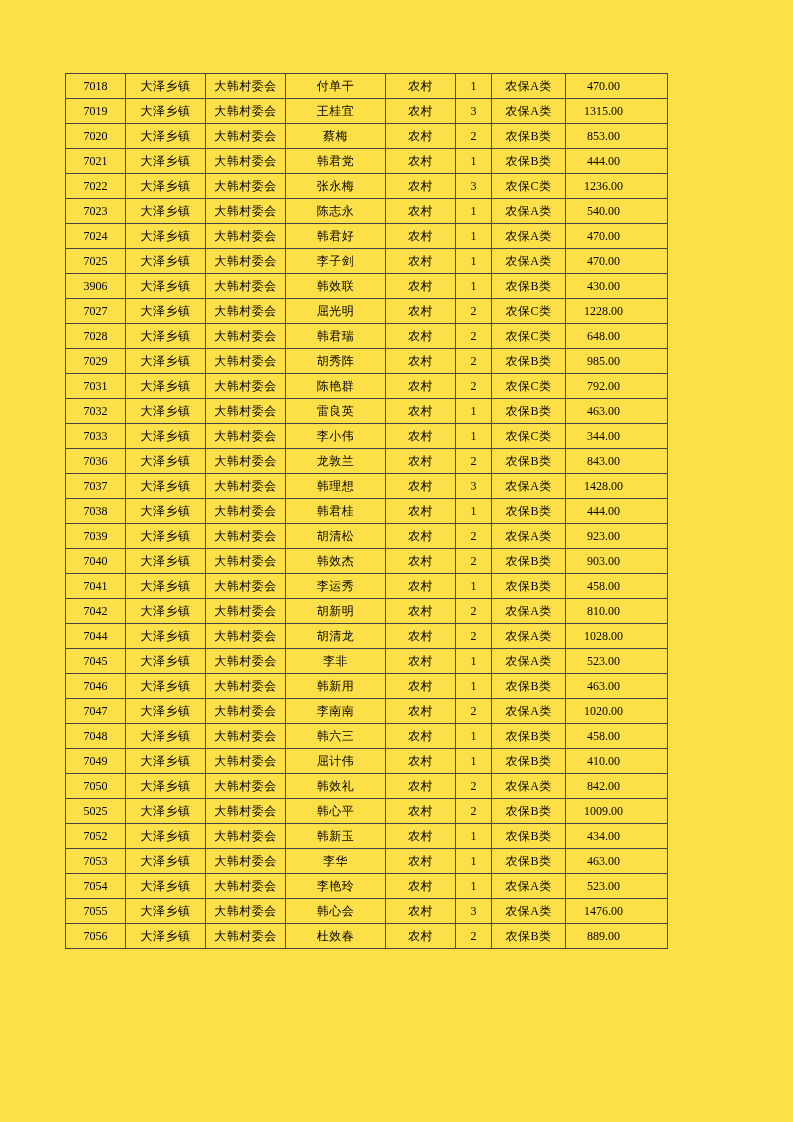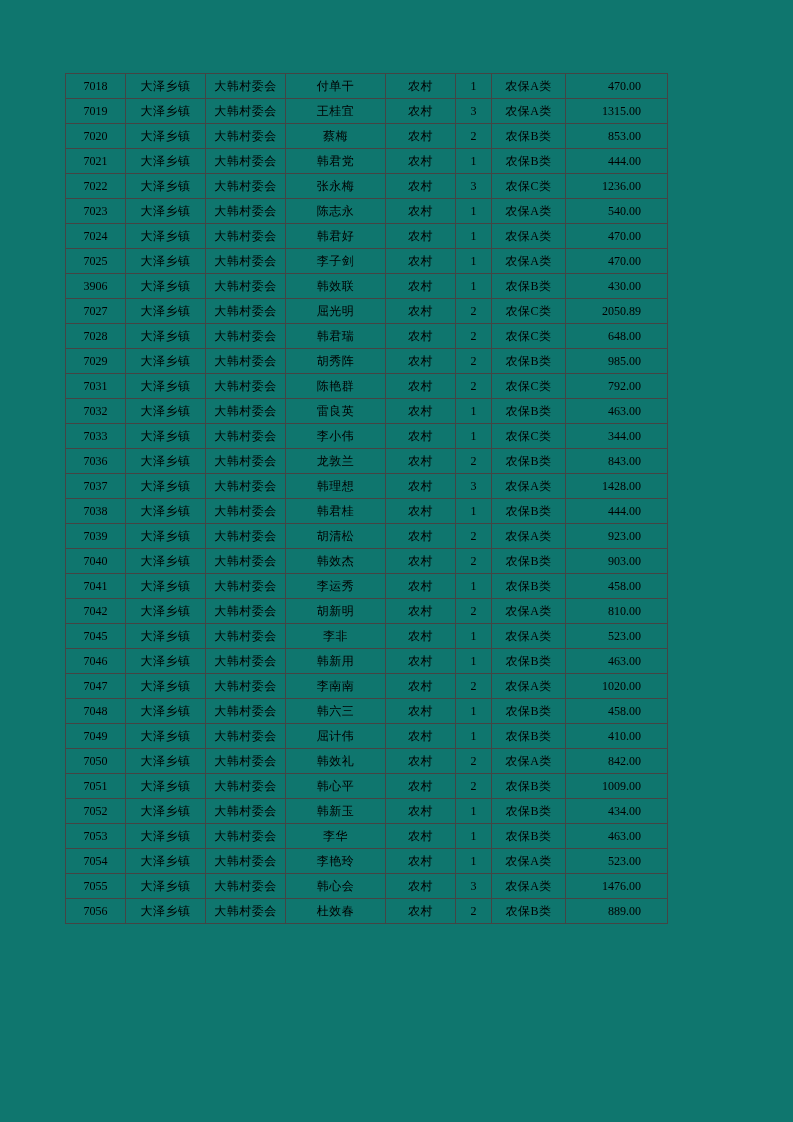--- a/index.html
+++ b/index.html
@@ -13,21 +13,21 @@
     height: 1122px;
     position: relative;
     font-family: "Liberation Serif", "DejaVu Serif", serif;
     color: #000000;
   }
   .page {
     position: absolute;
     top: 0; left: 0;
     width: 793px;
     height: 1122px;
-    background: #0f766e;
+    background: #fde047;
   }
   table.roster {
     position: absolute;
     top: 73px;
     left: 65px;
     border-collapse: collapse;
     table-layout: fixed;
     width: 602px;
     font-size: 12px;
   }
@@ -35,21 +35,21 @@
     border: 1px solid #444444;
     height: 25px;
     padding: 0;
     text-align: center;
     vertical-align: middle;
     white-space: nowrap;
     overflow: hidden;
     letter-spacing: 0.5px;
   }
   table.roster td.col-amount {
-    text-align: right;
+    text-align: center;
     padding-right: 26px;
     letter-spacing: 0;
   }
   table.roster td.col-id,
   table.roster td.col-count {
     letter-spacing: 0;
   }
   col.c-id       { width: 60px; }
   col.c-township { width: 80px; }
   col.c-village  { width: 80px; }
@@ -166,21 +166,21 @@
           <td class="col-amount">430.00</td>
         </tr>
         <tr>
           <td class="col-id">7027</td>
           <td class="col-township">大泽乡镇</td>
           <td class="col-village">大韩村委会</td>
           <td class="col-name">屈光明</td>
           <td class="col-type">农村</td>
           <td class="col-count">2</td>
           <td class="col-category">农保C类</td>
-          <td class="col-amount">2050.89</td>
+          <td class="col-amount">1228.00</td>
         </tr>
         <tr>
           <td class="col-id">7028</td>
           <td class="col-township">大泽乡镇</td>
           <td class="col-village">大韩村委会</td>
           <td class="col-name">韩君瑞</td>
           <td class="col-type">农村</td>
           <td class="col-count">2</td>
           <td class="col-category">农保C类</td>
           <td class="col-amount">648.00</td>
@@ -289,20 +289,30 @@
           <td class="col-id">7042</td>
           <td class="col-township">大泽乡镇</td>
           <td class="col-village">大韩村委会</td>
           <td class="col-name">胡新明</td>
           <td class="col-type">农村</td>
           <td class="col-count">2</td>
           <td class="col-category">农保A类</td>
           <td class="col-amount">810.00</td>
         </tr>
         <tr>
+          <td class="col-id">7044</td>
+          <td class="col-township">大泽乡镇</td>
+          <td class="col-village">大韩村委会</td>
+          <td class="col-name">胡清龙</td>
+          <td class="col-type">农村</td>
+          <td class="col-count">2</td>
+          <td class="col-category">农保A类</td>
+          <td class="col-amount">1028.00</td>
+        </tr>
+        <tr>
           <td class="col-id">7045</td>
           <td class="col-township">大泽乡镇</td>
           <td class="col-village">大韩村委会</td>
           <td class="col-name">李非</td>
           <td class="col-type">农村</td>
           <td class="col-count">1</td>
           <td class="col-category">农保A类</td>
           <td class="col-amount">523.00</td>
         </tr>
         <tr>
@@ -349,21 +359,21 @@
           <td class="col-id">7050</td>
           <td class="col-township">大泽乡镇</td>
           <td class="col-village">大韩村委会</td>
           <td class="col-name">韩效礼</td>
           <td class="col-type">农村</td>
           <td class="col-count">2</td>
           <td class="col-category">农保A类</td>
           <td class="col-amount">842.00</td>
         </tr>
         <tr>
-          <td class="col-id">7051</td>
+          <td class="col-id">5025</td>
           <td class="col-township">大泽乡镇</td>
           <td class="col-village">大韩村委会</td>
           <td class="col-name">韩心平</td>
           <td class="col-type">农村</td>
           <td class="col-count">2</td>
           <td class="col-category">农保B类</td>
           <td class="col-amount">1009.00</td>
         </tr>
         <tr>
           <td class="col-id">7052</td>

